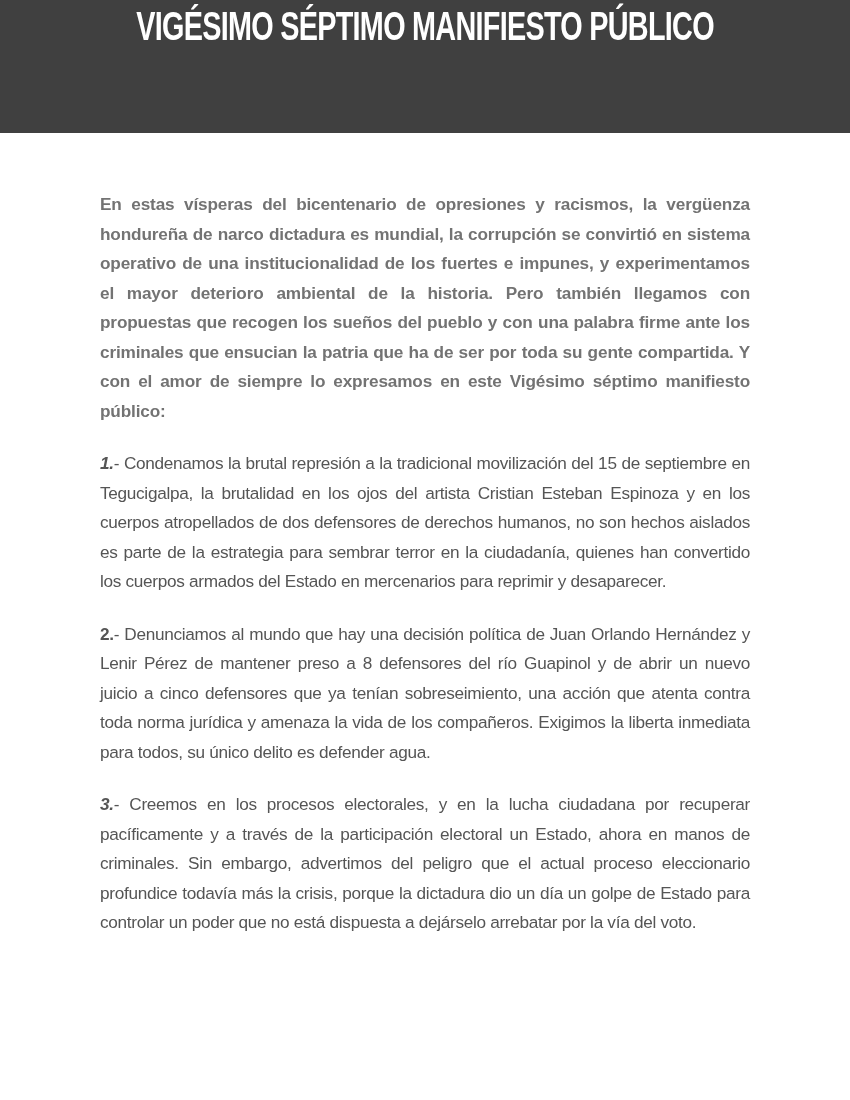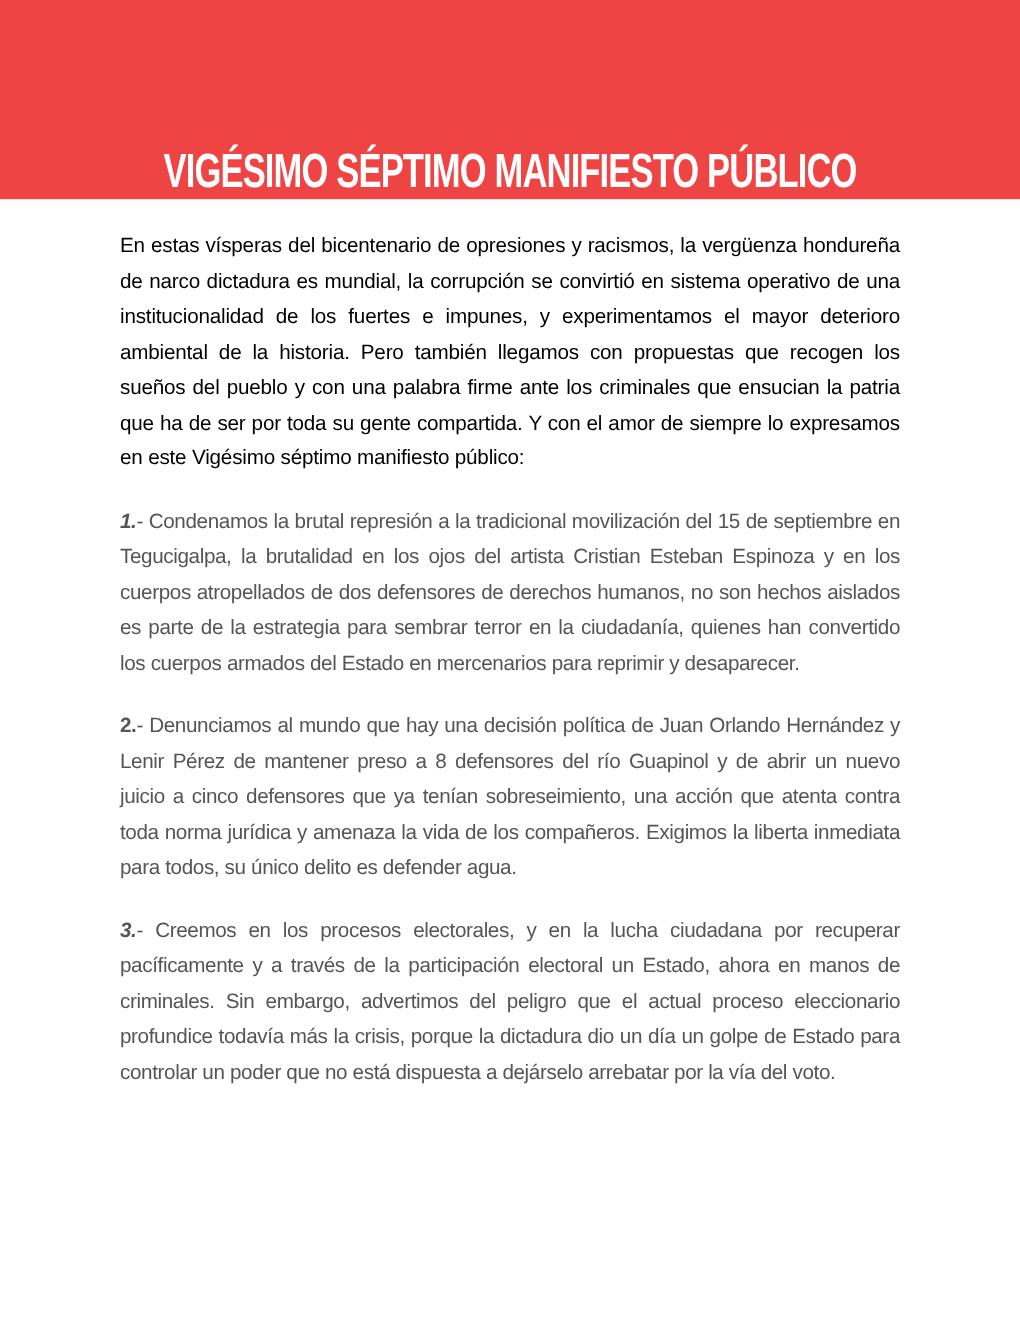--- a/index.html
+++ b/index.html
@@ -12,24 +12,24 @@
       height: 1100px;
       position: relative;
       overflow: hidden;
       font-family: "Liberation Sans", "DejaVu Sans", sans-serif;
     }
     .header {
       position: absolute;
       left: 0;
       top: 0;
       width: 850px;
-      height: 166px;
-      background: #ef4444;
+      height: 133px;
+      background: #404040;
       display: flex;
-      align-items: flex-end;
+      align-items: flex-start;
       justify-content: center;
     }
     .header-title {
       color: #ffffff;
       font-family: "Liberation Sans", "DejaVu Sans", sans-serif;
       font-weight: 700;
       font-size: 40px;
       letter-spacing: -1px;
       transform: scaleX(0.72);
       transform-origin: center;
@@ -44,22 +44,22 @@
       color: #555555;
       font-size: 17.2px;
       line-height: 29.5px;
     }
     .para {
       margin: 0;
       text-align: justify;
       text-align-last: left;
     }
     .intro {
-      font-weight: 400;
-      color: #000000;
+      font-weight: 700;
+      color: #737373;
       letter-spacing: -0.15px;
     }
     .item {
       margin-top: 23px;
       letter-spacing: -0.3px;
     }
     .num {
       font-weight: 700;
       font-style: italic;
     }

